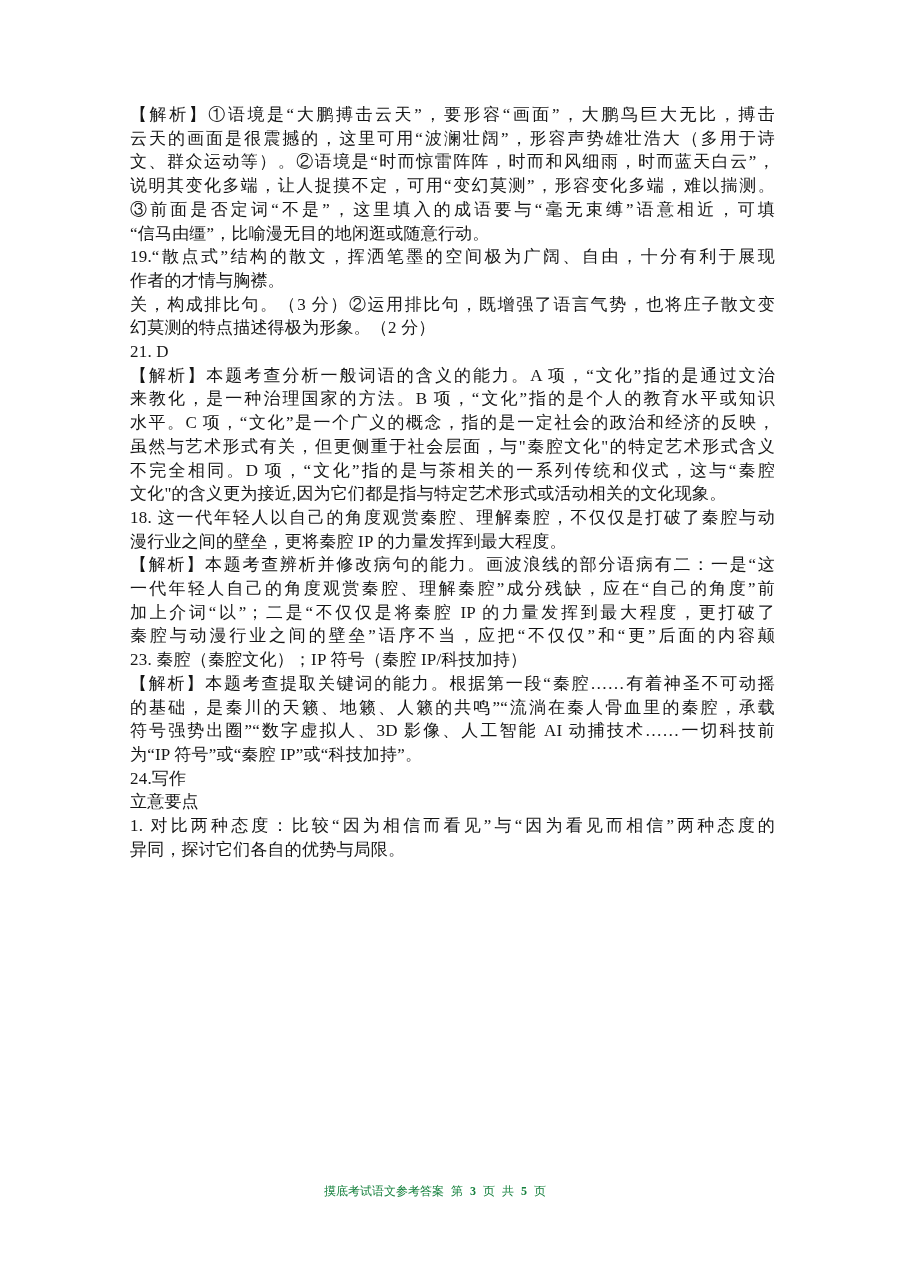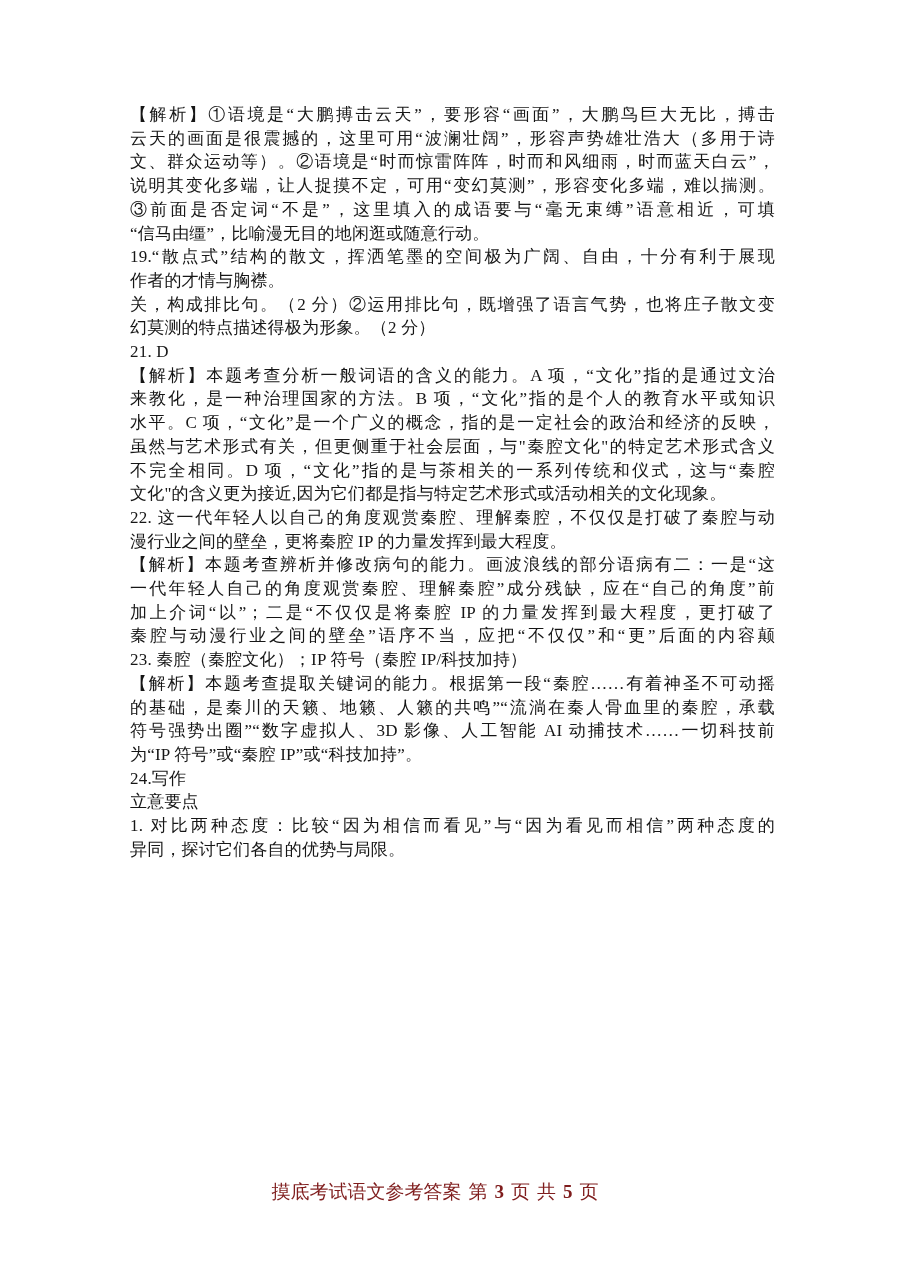--- a/index.html
+++ b/index.html
@@ -32,51 +32,51 @@
     text-align: justify;
     text-align-last: justify;
     text-justify: inter-ideograph;
   }
   .page-footer {
     position: absolute;
     left: 130px;
     top: 1181px;
     width: 610px;
     text-align: center;
-    font-size: 19px;
+    font-size: 12px;
     line-height: 21px;
-    color: #7f1d1d;
+    color: #15803d;
   }
   .page-footer span { display: inline; }
   .page-footer .sep { margin-left: 7px; }
   .page-footer .num { font-weight: bold; margin-left: 7px; }
 </style>
 </head>
 <body>
 
 <div class="page">
   <div class="text-block">
     <p class="line j">【解析】①语境是“大鹏搏击云天”，要形容“画面”，大鹏鸟巨大无比，搏击</p>
     <p class="line j">云天的画面是很震撼的，这里可用“波澜壮阔”，形容声势雄壮浩大（多用于诗</p>
     <p class="line j">文、群众运动等）。②语境是“时而惊雷阵阵，时而和风细雨，时而蓝天白云”，</p>
     <p class="line j">说明其变化多端，让人捉摸不定，可用“变幻莫测”，形容变化多端，难以揣测。</p>
     <p class="line j">③前面是否定词“不是”，这里填入的成语要与“毫无束缚”语意相近，可填</p>
     <p class="line">“信马由缰”，比喻漫无目的地闲逛或随意行动。</p>
     <p class="line j">19.“散点式”结构的散文，挥洒笔墨的空间极为广阔、自由，十分有利于展现</p>
     <p class="line">作者的才情与胸襟。</p>
-    <p class="line j">关，构成排比句。（2 分）②运用排比句，既增强了语言气势，也将庄子散文变</p>
+    <p class="line j">关，构成排比句。（3 分）②运用排比句，既增强了语言气势，也将庄子散文变</p>
     <p class="line">幻莫测的特点描述得极为形象。（2 分）</p>
     <p class="line">21. D</p>
     <p class="line j">【解析】本题考查分析一般词语的含义的能力。A 项，“文化”指的是通过文治</p>
     <p class="line j">来教化，是一种治理国家的方法。B 项，“文化”指的是个人的教育水平或知识</p>
     <p class="line j">水平。C 项，“文化”是一个广义的概念，指的是一定社会的政治和经济的反映，</p>
     <p class="line j">虽然与艺术形式有关，但更侧重于社会层面，与"秦腔文化"的特定艺术形式含义</p>
     <p class="line j">不完全相同。D 项，“文化”指的是与茶相关的一系列传统和仪式，这与“秦腔</p>
     <p class="line">文化"的含义更为接近,因为它们都是指与特定艺术形式或活动相关的文化现象。</p>
-    <p class="line j">22. 这一代年轻人以自己的角度观赏秦腔、理解秦腔，不仅仅是打破了秦腔与动</p>
+    <p class="line j">18. 这一代年轻人以自己的角度观赏秦腔、理解秦腔，不仅仅是打破了秦腔与动</p>
     <p class="line">漫行业之间的壁垒，更将秦腔 IP 的力量发挥到最大程度。</p>
     <p class="line j">【解析】本题考查辨析并修改病句的能力。画波浪线的部分语病有二：一是“这</p>
     <p class="line j">一代年轻人自己的角度观赏秦腔、理解秦腔”成分残缺，应在“自己的角度”前</p>
     <p class="line j">加上介词“以”；二是“不仅仅是将秦腔 IP 的力量发挥到最大程度，更打破了</p>
     <p class="line j">秦腔与动漫行业之间的壁垒”语序不当，应把“不仅仅”和“更”后面的内容颠</p>
     <p class="line">23. 秦腔（秦腔文化）；IP 符号（秦腔 IP/科技加持）</p>
     <p class="line j">【解析】本题考查提取关键词的能力。根据第一段“秦腔……有着神圣不可动摇</p>
     <p class="line j">的基础，是秦川的天籁、地籁、人籁的共鸣”“流淌在秦人骨血里的秦腔，承载</p>
     <p class="line j">符号强势出圈”“数字虚拟人、3D 影像、人工智能 AI 动捕技术……一切科技前</p>
     <p class="line">为“IP 符号”或“秦腔 IP”或“科技加持”。</p>

